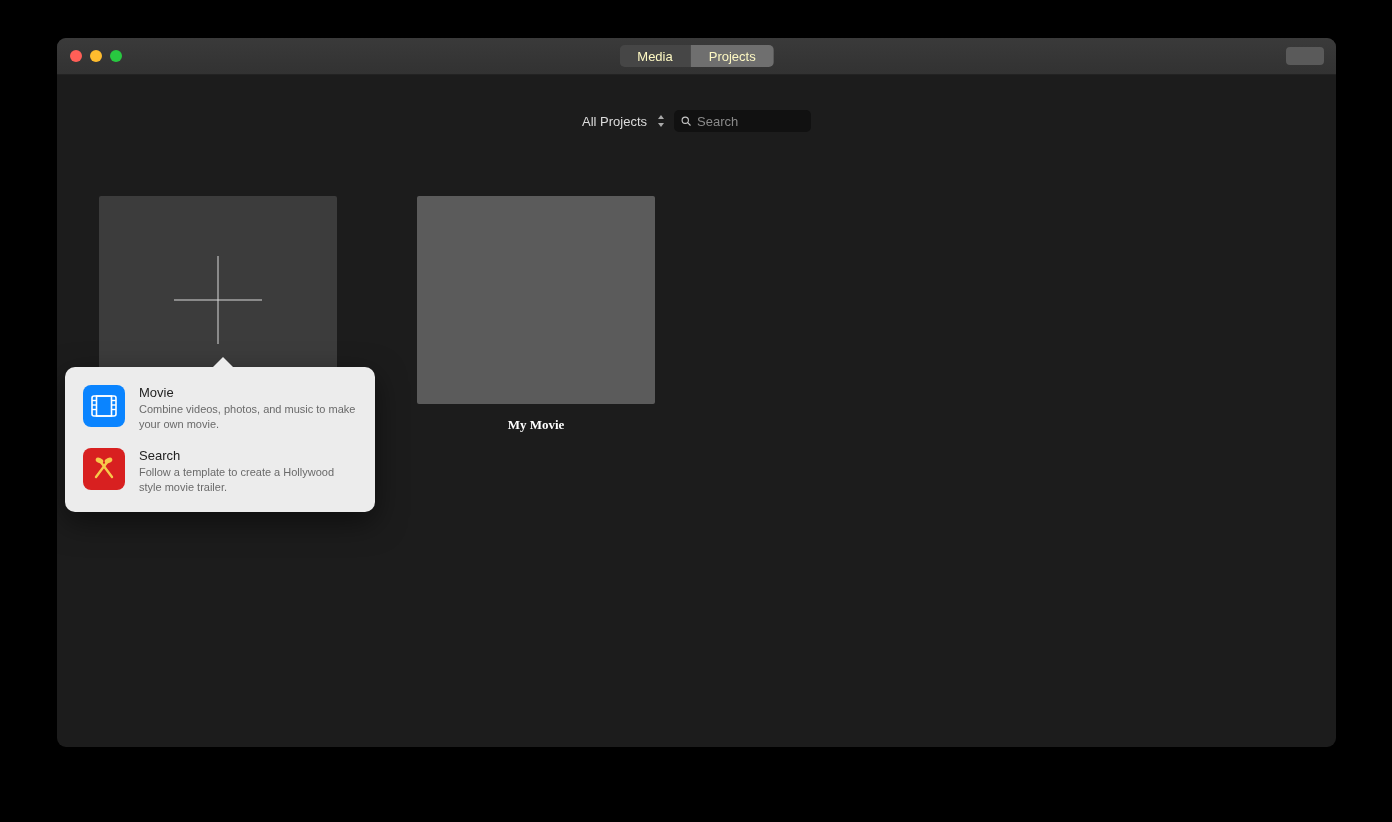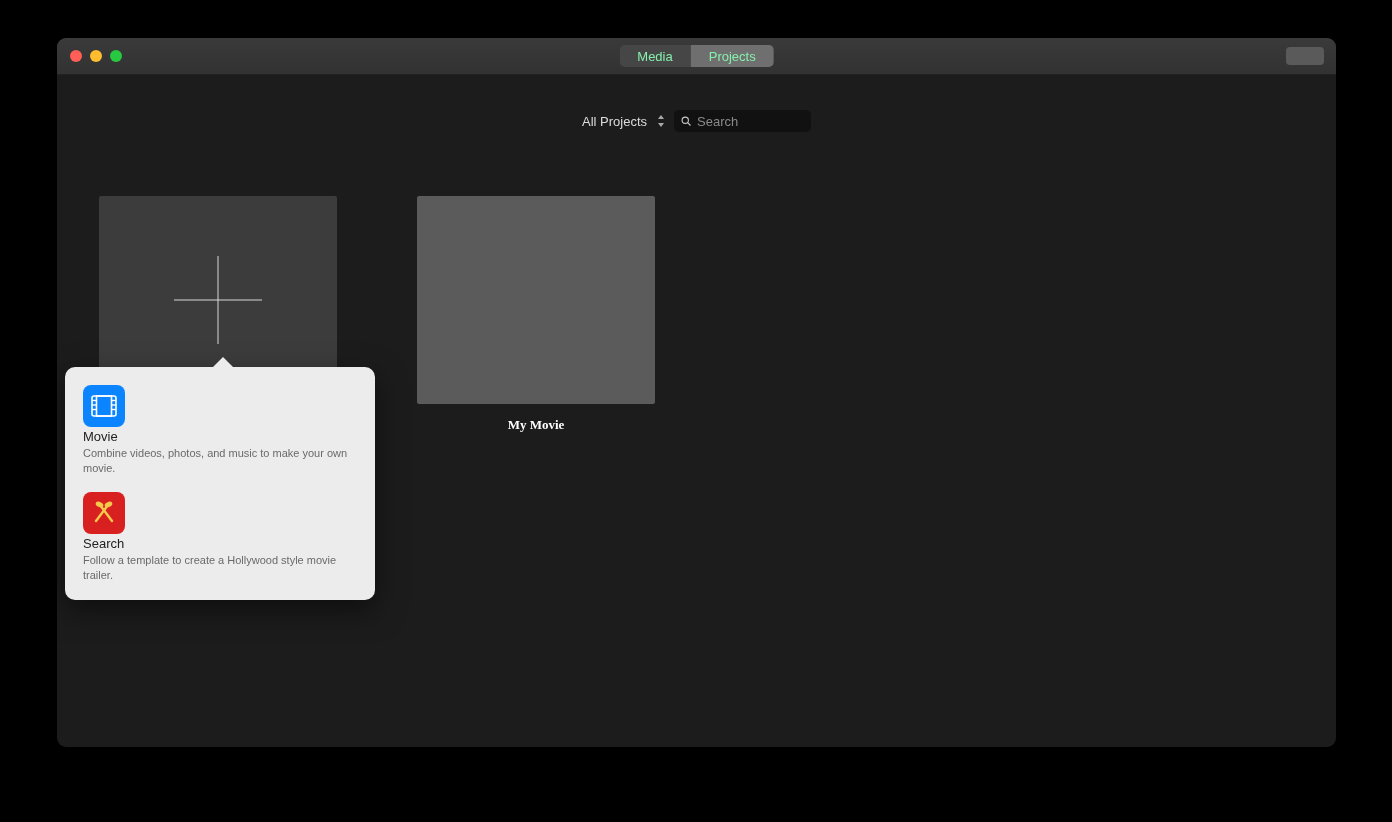--- a/index.html
+++ b/index.html
@@ -49,21 +49,21 @@
     height: 22px;
     border-radius: 5px;
     overflow: hidden;
   }
   .seg-item {
     display: flex;
     align-items: center;
     justify-content: center;
     padding: 0 18px;
     font-size: 13px;
-    color: #86efac;
+    color: #fef9c3;
     cursor: default;
   }
   .seg-item.active { background: #6f6f6f; }
   .seg-item:not(.active) { background: #464646; }
   .top-right-pill {
     position: absolute;
     right: 12px;
     width: 38px;
     height: 18px;
     border-radius: 4px;
@@ -192,24 +192,23 @@
   .popover::before {
     content: "";
     position: absolute;
     top: -10px; left: 148px;
     border-left: 10px solid transparent;
     border-right: 10px solid transparent;
     border-bottom: 10px solid #ececec;
   }
   .pop-row {
     display: flex;
-    gap: 2px;
+    gap: 14px;
     padding: 8px 18px;
     cursor: default;
-    flex-direction: column;
   }
   .pop-icon {
     width: 42px; height: 42px;
     border-radius: 8px;
     flex-shrink: 0;
     display: flex;
     align-items: center;
     justify-content: center;
   }
   .ic-movie { background: #0a84ff; }

